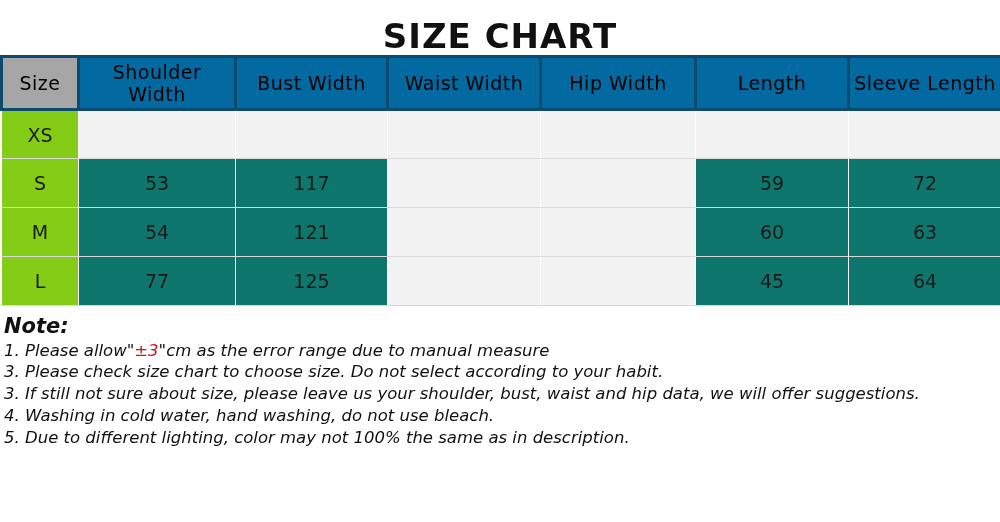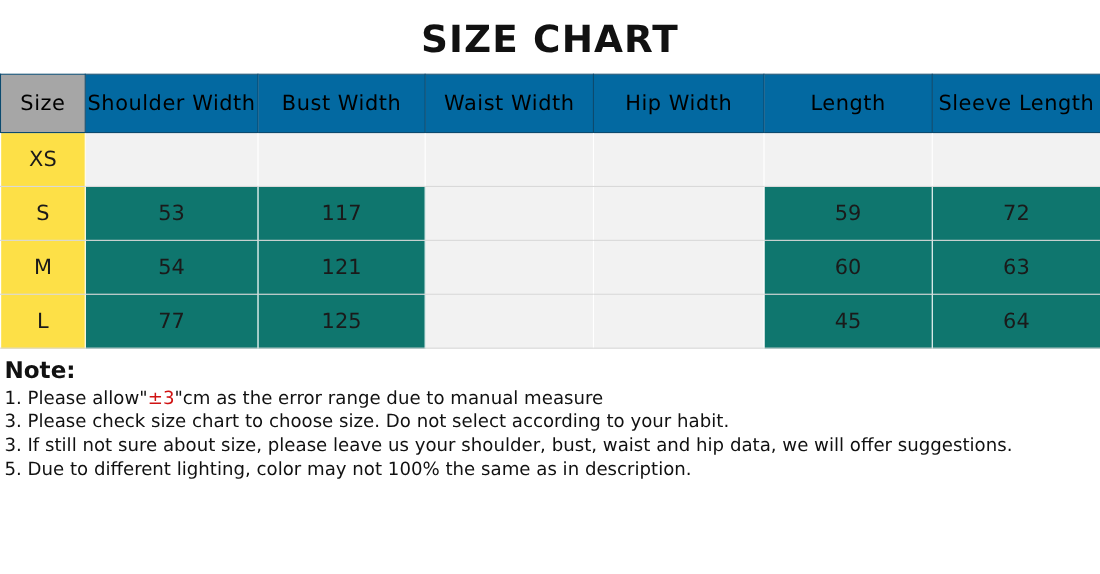--- a/index.html
+++ b/index.html
@@ -16,30 +16,29 @@
     background: #ffffff;
     overflow: hidden;
   }
   .title {
     text-align: center;
     font-size: 34px;
     font-weight: bold;
     letter-spacing: 1px;
     color: #111111;
     padding-top: 18px;
-    padding-bottom: 12px;
     line-height: 1.1;
   }
   table.size-table {
     width: 1000px;
     border-collapse: collapse;
     table-layout: fixed;
   }
   table.size-table th, table.size-table td {
-    border: 1px solid #0c4a6e;
+    border: 3px solid #0c4a6e;
     text-align: center;
     font-weight: normal;
     color: #1a1a1a;
   }
   table.size-table thead th {
     background: #0369a1;
     color: #000000;
     height: 53px;
     font-size: 19px;
     letter-spacing: 0.5px;
@@ -48,37 +47,38 @@
   table.size-table tbody td {
     height: 49px;
     font-size: 19px;
     background: #0f766e;
     border-bottom: 1px solid #d9d9d9;
     border-left: 1px solid #ffffff;
     border-right: 1px solid #ffffff;
     border-top: 1px solid #d9d9d9;
   }
   table.size-table tbody td.col-size {
-    background: #fde047;
+    background: #84cc16;
   }
   table.size-table tbody tr td.shaded {
     background: #f2f2f2;
   }
   
   col.c0 { width: 77px; }
   col.c1 { width: 157px; }
   col.c2 { width: 152px; }
   col.c3 { width: 153px; }
   col.c4 { width: 155px; }
   col.c5 { width: 153px; }
   col.c6 { width: 153px; }
 
   .notes {
     padding: 8px 4px 0 4px;
     color: #111111;
+    font-style: italic;
   }
   .notes-title {
     font-size: 21px;
     font-weight: bold;
     line-height: 1.15;
     margin-bottom: 1px;
   }
   .note-line {
     font-size: 16.5px;
     line-height: 1.32;
@@ -152,16 +152,17 @@
         <td>64</td>
       </tr>
     </tbody>
   </table>
 
   <div class="notes">
     <div class="notes-title">Note:</div>
     <div class="note-line"><span>1. Please allow"</span><span class="tol">±3</span><span>"cm as the error range due to manual measure</span></div>
     <div class="note-line">3. Please check size chart to choose size. Do not select according to your habit.</div>
     <div class="note-line">3. If still not sure about size, please leave us your shoulder, bust, waist and hip data, we will offer suggestions.</div>
+    <div class="note-line">4. Washing in cold water, hand washing, do not use bleach.</div>
     <div class="note-line">5. Due to different lighting, color may not 100% the same as in description.</div>
   </div>
 
 </div>
 
 </body></html>

